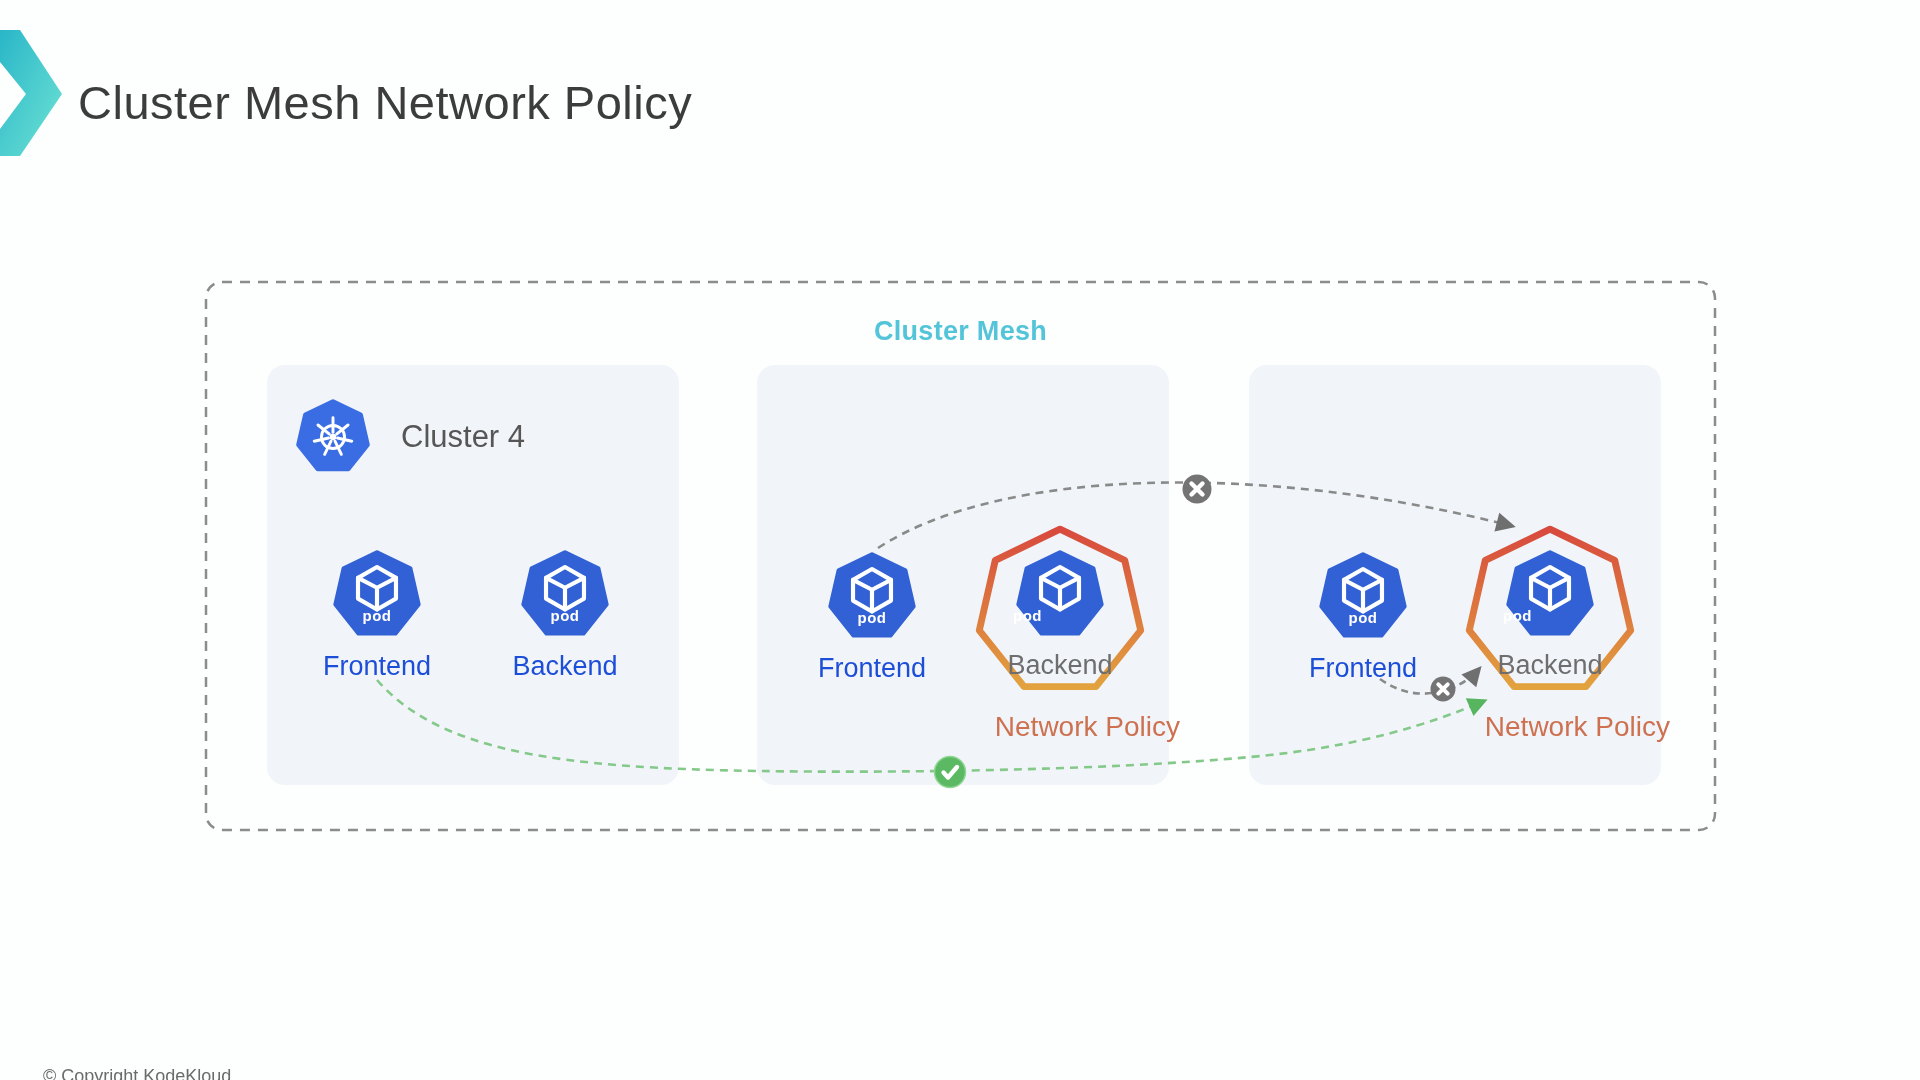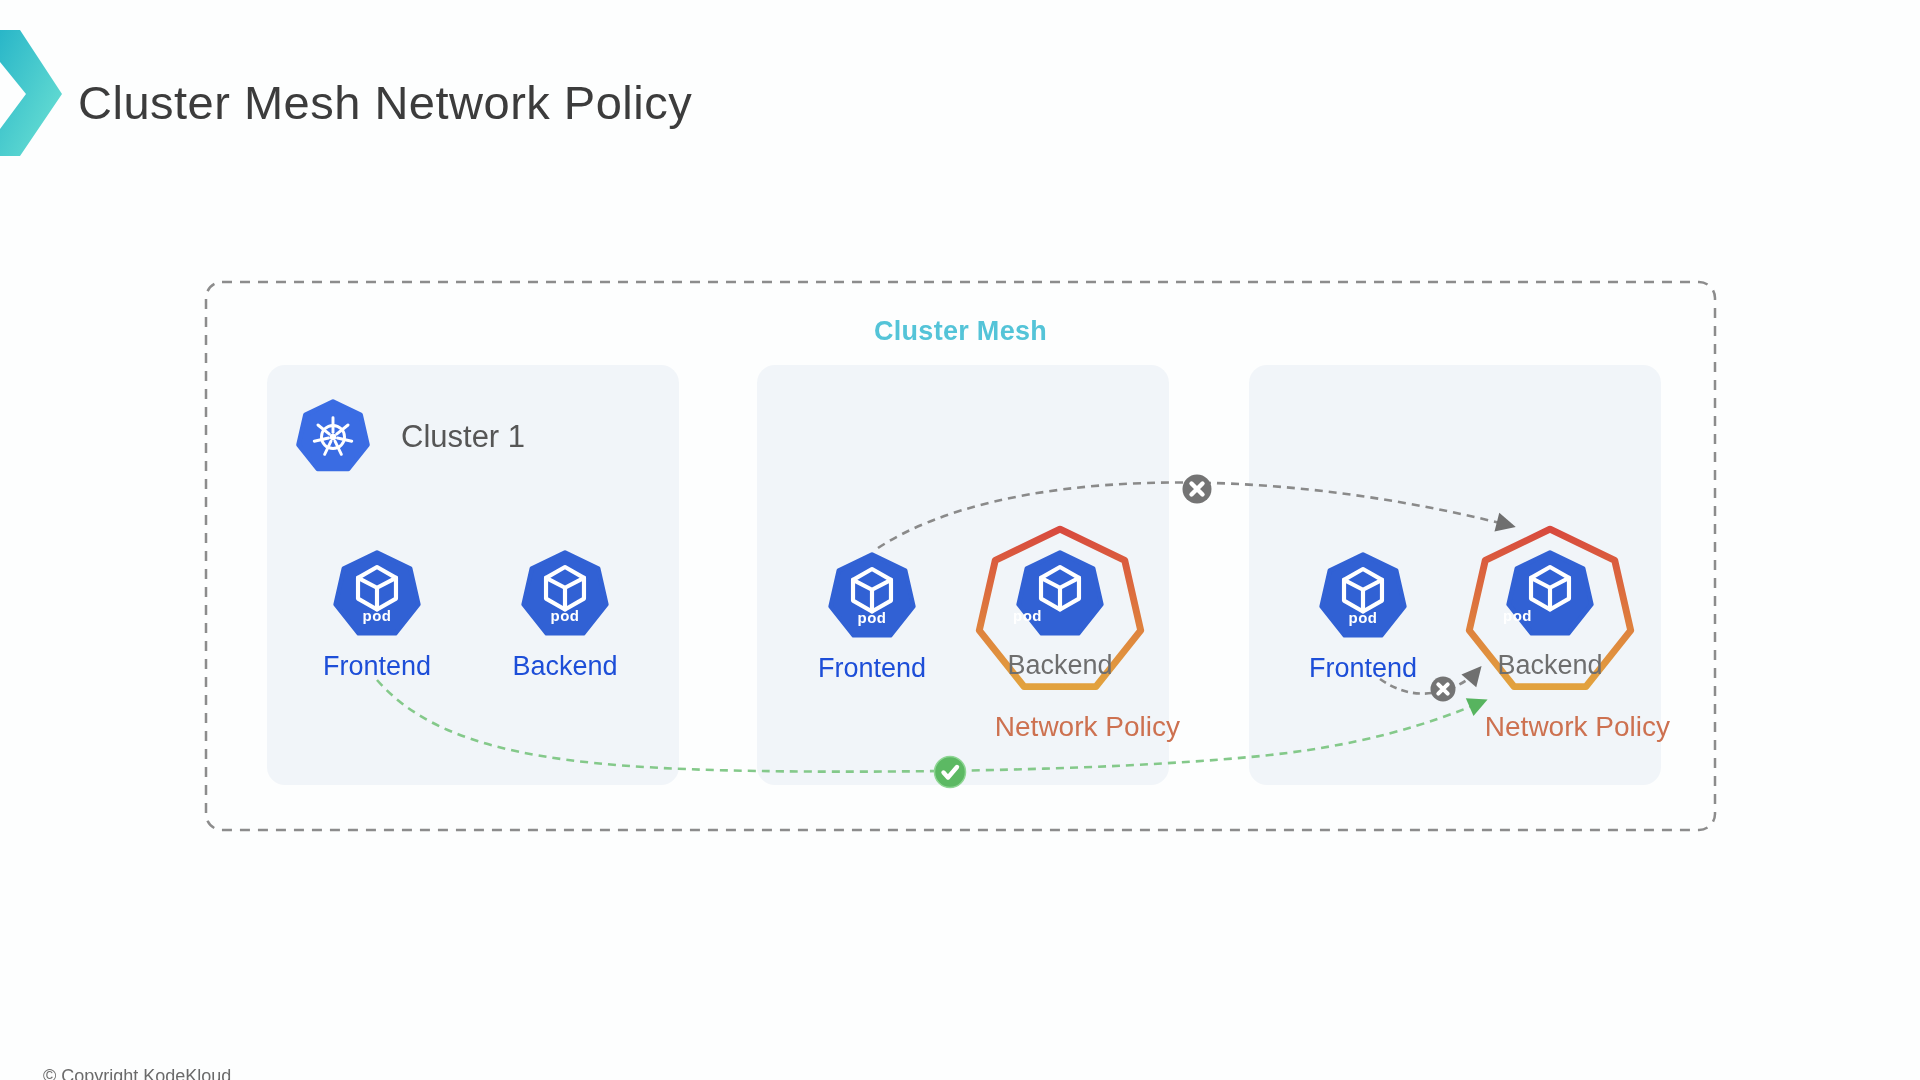--- a/index.html
+++ b/index.html
@@ -117,21 +117,21 @@
       <path d="M1,1 L11,6 L1,11 Z" fill="#57b45f"></path>
     </marker>
   </defs>
 </svg>
 
 <div class="card card-1">
   <div class="card-header">
     <svg class="k8s-icon" viewBox="-52 -52 104 104">
         <use href="#k8s-helm"></use>
       </svg>
-    <span class="cluster-name">Cluster 1</span>
+    <span class="cluster-name">Cluster 4</span>
   </div>
   <div class="pod-unit pod-frontend">
     <div class="pod-icon-wrap">
       <svg class="pod-icon" viewBox="-52 -52 104 104">
           <use href="#pod-heptagon"></use>
         </svg>
       <span class="pod-badge">pod</span>
     </div>
     <div class="pod-label">Frontend</div>
   </div>

